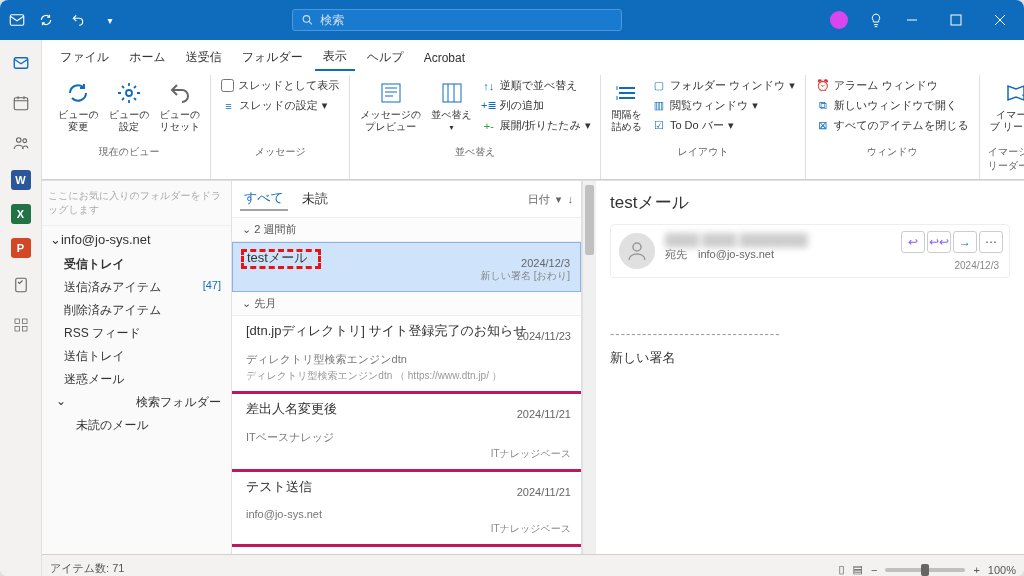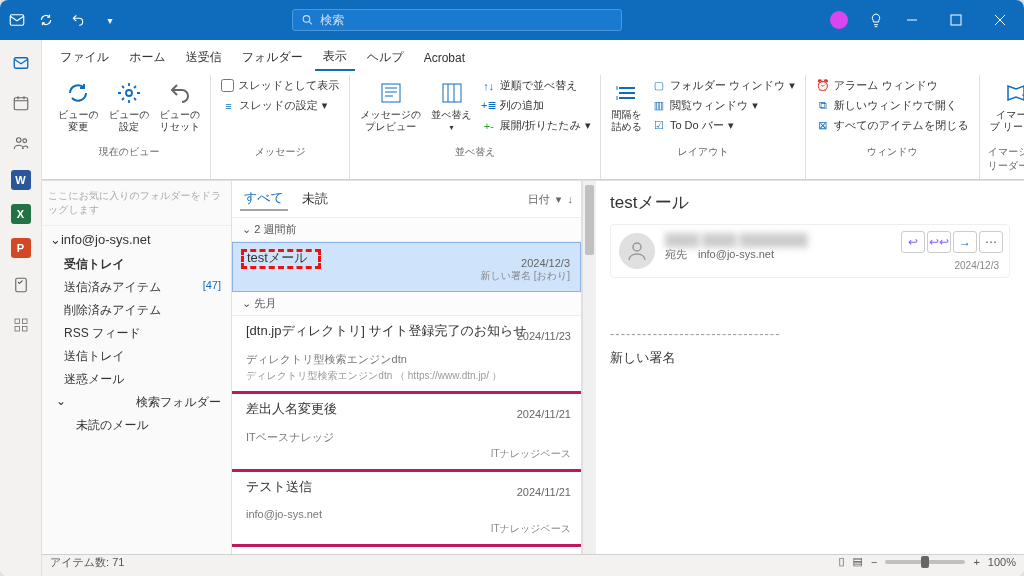--- a/index.html
+++ b/index.html
@@ -78,21 +78,21 @@
 .rp-to { font-size: 11px; color: #666; }
 .rp-actions { position: absolute; right: 6px; top: 6px; display: flex; gap: 2px; }
 .rp-action-btn { width: 24px; height: 22px; border: 1px solid #ccc; border-radius: 3px; display: flex; align-items: center; justify-content: center; cursor: pointer; font-size: 12px; color: #555; background: #fff; }
 .rp-date { position: absolute; right: 10px; bottom: 6px; font-size: 10px; color: #888; }
 .rp-body { margin-top: 40px; font-size: 13px; color: #333; }
 .rp-hr { color: #999; letter-spacing: 1px; margin: 8px 0; }
 
 .scrollbar-v { width: 14px; background: #f0f0f0; border-left: 1px solid #e0e0e0; position: relative; }
 .scrollbar-thumb { position: absolute; left: 2px; right: 2px; top: 4px; height: 70px; background: #c0c0c0; border-radius: 2px; }
 
-.statusbar { height: 22px; background: #f3f2f1; border-top: 1px solid #d0d0d0; display: flex; align-items: flex-start; padding: 0 8px; font-size: 11px; color: #555; }
+.statusbar { height: 22px; background: #f3f2f1; border-top: 1px solid #d0d0d0; display: flex; align-items: flex-end; padding: 0 8px; font-size: 11px; color: #555; }
 .statusbar .right { margin-left: auto; display: flex; align-items: center; gap: 8px; }
 .zoom-slider { width: 80px; height: 4px; background: #c0c0c0; position: relative; border-radius: 2px; }
 .zoom-thumb { width: 8px; height: 12px; background: #666; position: absolute; left: 36px; top: -4px; border-radius: 2px; }
 
 svg { display: block; }
 </style>
 </head>
 <body>
 
 <div class="app">

